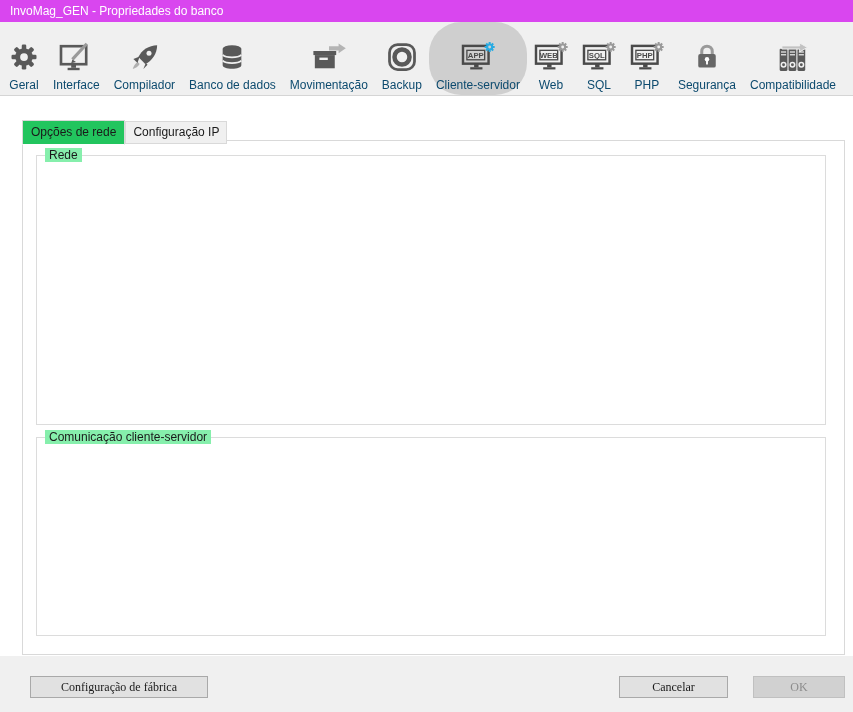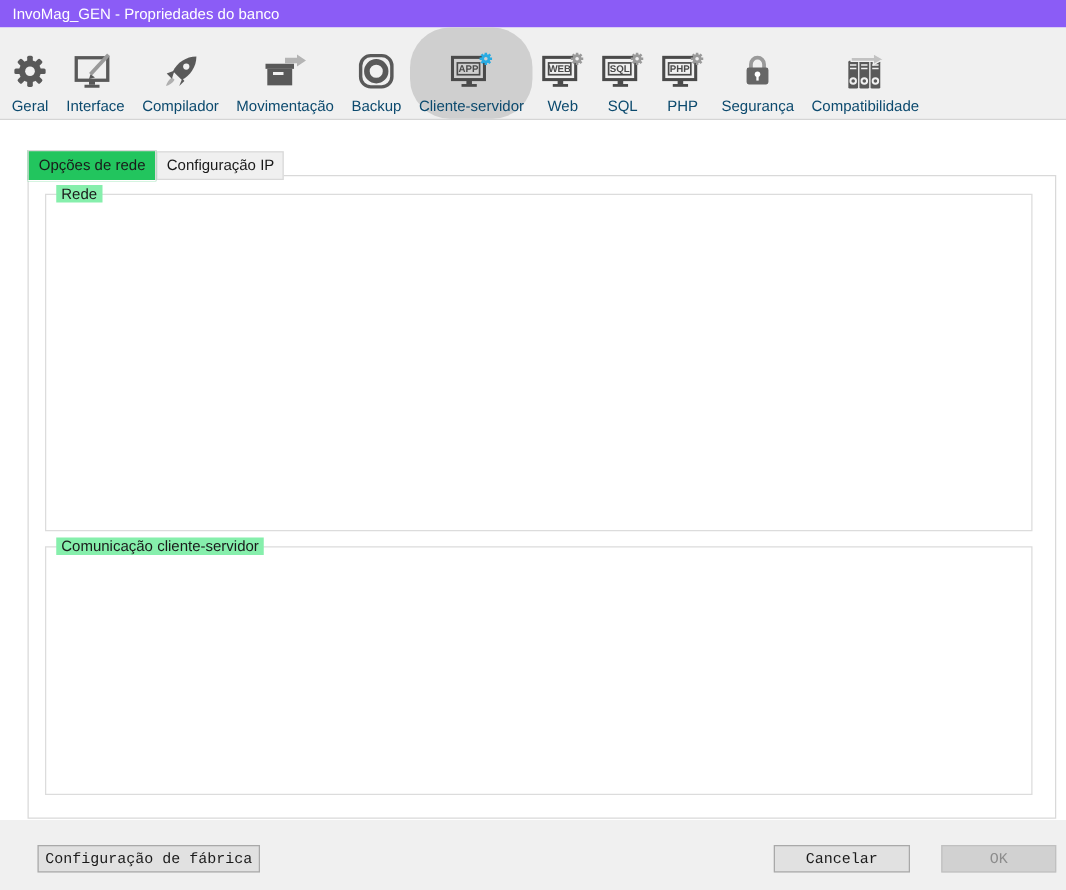--- a/index.html
+++ b/index.html
@@ -1,21 +1,21 @@
 <!DOCTYPE html>
 <html><head>
 <meta charset="utf-8">
 <style>
   html,body{margin:0;padding:0;}
   body{font-family:"Liberation Sans",sans-serif;background:#fff;}
   .frame{position:relative;width:853px;height:712px;background:#ffffff;overflow:hidden;}
   .abs{position:absolute;}
 
   
-  .titlebar{left:0;top:0;width:853px;height:22px;background:#8b5cf6;color:#ffffff;
+  .titlebar{left:0;top:0;width:853px;height:22px;background:#d946ef;color:#ffffff;
     font-size:12px;line-height:22px;padding-left:10px;box-sizing:border-box;}
 
   
   .toolbar{left:0;top:22px;width:853px;height:74px;background:#f0f0f0;
     border-bottom:1px solid #d5d5d5;box-sizing:border-box;display:flex;align-items:stretch;padding-left:2px;}
   .tool-item{display:flex;flex-direction:column;align-items:center;justify-content:flex-end;
     padding:4px 7px 3px;cursor:default;border-radius:32px;}
   .tool-item.selected{background:#cfcfcf;}
   .tool-item .ticon{height:38px;display:flex;align-items:center;justify-content:center;}
   .tool-item .tlabel{font-size:12px;color:#0c4a6e;white-space:nowrap;margin-top:2px;}
@@ -54,21 +54,21 @@
 
   
   .dropdown{width:210px;height:21px;background:#d6d6d6;border:1px solid #7a7a7a;box-sizing:border-box;
     display:flex;align-items:center;font-size:12px;color:#000;padding-left:6px;position:absolute;}
   .dd-arrow{margin-left:auto;margin-right:6px;width:0;height:0;
     border-left:4px solid transparent;border-right:4px solid transparent;border-top:5px solid #333;}
 
   
   .footer{left:0;top:656px;width:853px;height:56px;background:#f0f0f0;}
   .btn{background:#e1e1e1;border:1px solid #a9a9a9;box-sizing:border-box;font-size:12px;color:#1a1a1a;
-    display:flex;align-items:center;justify-content:center;height:22px;font-family:Liberation Mono, monospace;}
+    display:flex;align-items:center;justify-content:center;height:22px;font-family:Liberation Serif, serif;}
   .btn.disabled{background:#d1d1d1;border-color:#c0c0c0;color:#8c8c8c;}
 </style>
 </head>
 <body>
 
 <div class="frame">
 
   <div class="abs titlebar">
     <span>InvoMag_GEN - Propriedades do banco</span>
   </div>
@@ -110,20 +110,33 @@
           <path fill="#b0b0b0" d="M7 16 C5 17 3.5 19.5 3 21.5 C5 21 7.5 19.5 8.5 17.5 Z"></path>
           <path fill="#595959" d="M22.5 2.5 C16 2.5 10 6.5 7.5 12 L13 17.5 C18.5 15 22.5 9 22.5 2.5 Z"></path>
           <path fill="#595959" d="M8.5 11.5 L3.5 13.5 L6.8 16.8 Z"></path>
           <path fill="#595959" d="M13.5 16.5 L11.5 21.5 L14.8 18.2 Z"></path>
           <circle cx="16" cy="9" r="2" fill="#f0f0f0"></circle>
         </svg>
       </span>
       <span class="tlabel">Compilador</span>
     </div>
 
+    <div class="tool-item">
+      <span class="ticon">
+        <svg width="28" height="30" viewBox="0 0 24 24">
+          <g fill="#595959">
+            <ellipse cx="12" cy="5" rx="8" ry="3"></ellipse>
+            <path d="M4 5 v14 c0 1.7 3.6 3 8 3 s8 -1.3 8 -3 V5 Z"></path>
+          </g>
+          <path d="M4 10.2 c1.5 1.4 4.4 2.1 8 2.1 s6.5 -.7 8 -2.1" stroke="#f0f0f0" stroke-width="1.5" fill="none"></path>
+          <path d="M4 15.2 c1.5 1.4 4.4 2.1 8 2.1 s6.5 -.7 8 -2.1" stroke="#f0f0f0" stroke-width="1.5" fill="none"></path>
+        </svg>
+      </span>
+      <span class="tlabel">Banco de dados</span>
+    </div>
 
     <div class="tool-item">
       <span class="ticon">
         <svg width="36" height="30" viewBox="0 0 30 25">
           <path fill="#b4b4b4" d="M15 3.5 h8 v-2.2 l6 4 -6 4 v-2.2 h-8 Z"></path>
           <rect x="2" y="7.5" width="19" height="3.4" fill="#595959"></rect>
           <rect x="3.2" y="10.9" width="16.6" height="11" fill="#595959"></rect>
           <rect x="7" y="13" width="7" height="2" fill="#f0f0f0"></rect>
         </svg>
       </span>

